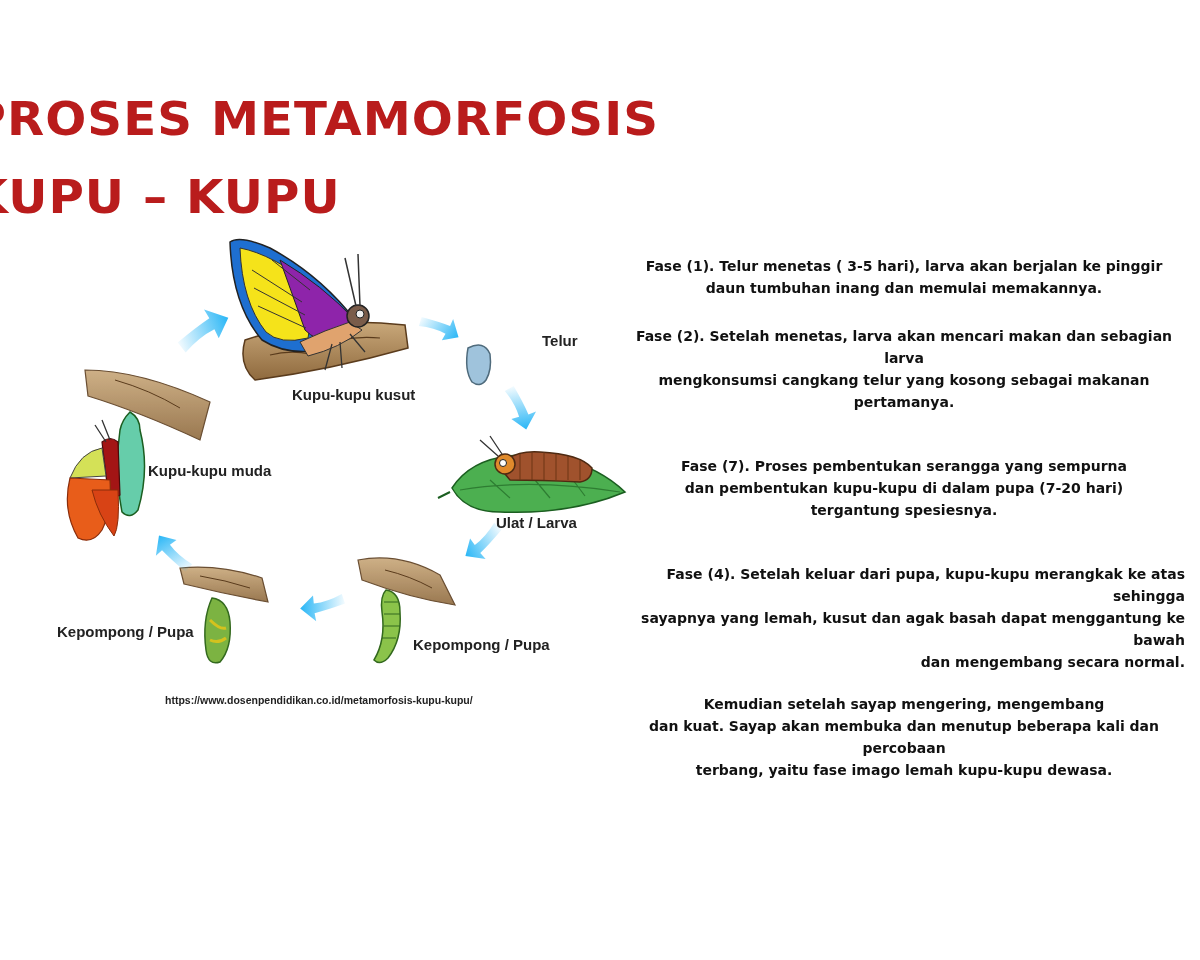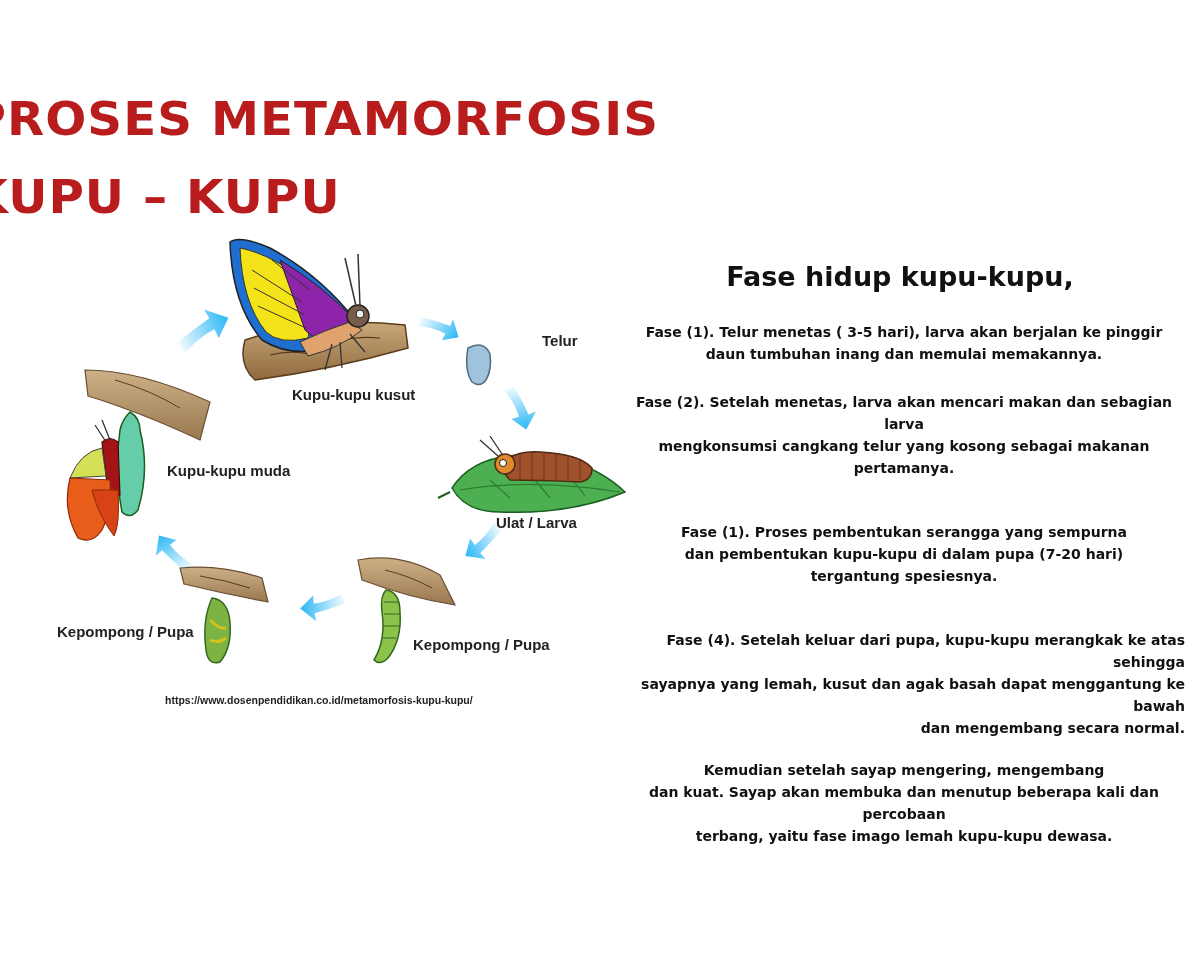--- a/index.html
+++ b/index.html
@@ -108,40 +108,39 @@
       <path d="M52,260 Q58,285 74,306 Q80,296 78,260 Z" fill="#d84315" stroke="#8a2c0a" stroke-width="1"></path>
       <path d="M66,212 L55,195 M70,210 L62,190" stroke="#333" stroke-width="1.3" fill="none"></path>
     </g>
   </svg>
 
   <div class="lbl" style="left:252px; top:156px;">Kupu-kupu kusut</div>
   <div class="lbl" style="left:462px; top:102px;margin-left:40px;">Telur</div>
   <div class="lbl" style="left:456px; top:284px;">Ulat / Larva</div>
   <div class="lbl" style="left:373px; top:406px;">Kepompong / Pupa</div>
   <div class="lbl" style="left:17px; top:393px;">Kepompong / Pupa</div>
-  <div class="lbl" style="left:127px; top:232px;">Kupu-kupu muda</div>
+  <div class="lbl" style="left:108px; top:232px;">Kupu-kupu muda</div>
 </div>
 
 <div class="source">https://www.dosenpendidikan.co.id/metamorfosis-kupu-kupu/</div>
 
 <div class="panel">
-  <div class="panel-heading">Fase hidup kupu-kupu,</div>
 
   <div class="phase" style="margin-bottom:26px;">
     <span>Fase (1). Telur menetas ( 3-5 hari), larva akan berjalan ke pinggir</span>
     <span>daun tumbuhan inang dan memulai memakannya.</span>
   </div>
 
   <div class="phase" style="margin-bottom:42px;">
     <span>Fase (2). Setelah menetas, larva akan mencari makan dan sebagian larva</span>
     <span>mengkonsumsi cangkang telur yang kosong sebagai makanan pertamanya.</span>
   </div>
 
   <div class="phase" style="margin-bottom:42px;">
-    <span>Fase (1). Proses pembentukan serangga yang sempurna</span>
+    <span>Fase (7). Proses pembentukan serangga yang sempurna</span>
     <span>dan pembentukan kupu-kupu di dalam pupa (7-20 hari)</span>
     <span>tergantung spesiesnya.</span>
   </div>
 
   <div class="phase" style="margin-bottom:20px;text-align:right;">
     <span>Fase (4). Setelah keluar dari pupa, kupu-kupu merangkak ke atas sehingga</span>
     <span>sayapnya yang lemah, kusut dan agak basah dapat menggantung ke bawah</span>
     <span>dan mengembang secara normal.</span>
   </div>
 

